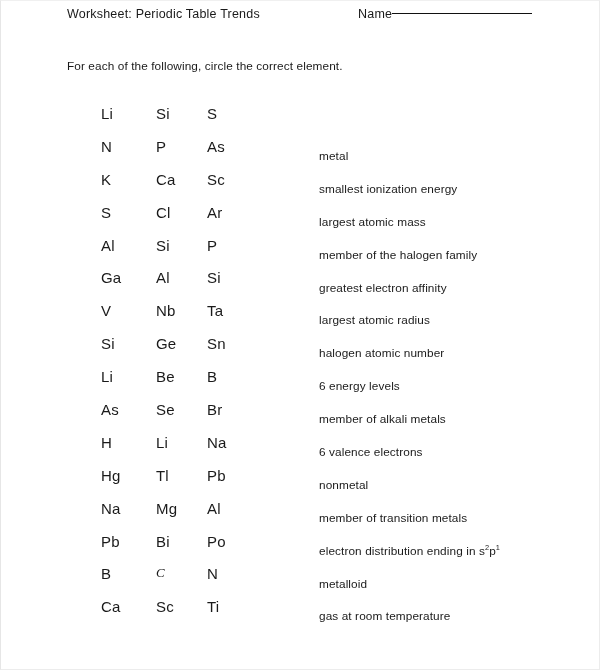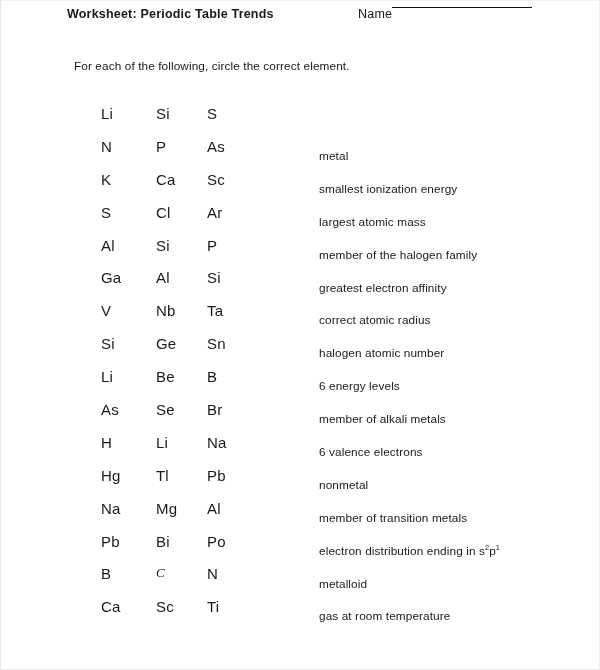--- a/index.html
+++ b/index.html
@@ -33,30 +33,30 @@
     top: 6px;
     left: 0;
     right: 0;
     height: 28px;
   }
   .worksheet-title {
     position: absolute;
     left: 66px;
     top: 0;
     font-size: 12.5px;
-    font-weight: bold;
+    font-weight: normal;
     letter-spacing: 0.2px;
     white-space: nowrap;
   }
   .name-group {
     position: absolute;
     left: 357px;
     top: 0;
     display: flex;
-    align-items: flex-start;
+    align-items: center;
     white-space: nowrap;
   }
   .name-label {
     font-size: 12.5px;
     font-weight: normal;
     letter-spacing: 0.2px;
   }
   .name-rule {
     display: inline-block;
     width: 140px;
@@ -66,21 +66,20 @@
   }
 
   
   .instruction {
     position: absolute;
     left: 66px;
     top: 58px;
     font-size: 11.8px;
     letter-spacing: 0.1px;
     white-space: nowrap;
-    margin-left: 7px;
   }
 
   
   .rows {
     position: absolute;
     left: 0;
     top: 104px;
     right: 0;
   }
   .row {
@@ -160,21 +159,21 @@
       <div class="row">
         <span class="choice c0">Al</span>
         <span class="choice c1">Si</span>
         <span class="choice c2">P</span>
         <span class="desc">greatest electron affinity</span>
       </div>
       <div class="row">
         <span class="choice c0">Ga</span>
         <span class="choice c1">Al</span>
         <span class="choice c2">Si</span>
-        <span class="desc">correct atomic radius</span>
+        <span class="desc">largest atomic radius</span>
       </div>
       <div class="row">
         <span class="choice c0">V</span>
         <span class="choice c1">Nb</span>
         <span class="choice c2">Ta</span>
         <span class="desc">halogen atomic number</span>
       </div>
       <div class="row">
         <span class="choice c0">Si</span>
         <span class="choice c1">Ge</span>

